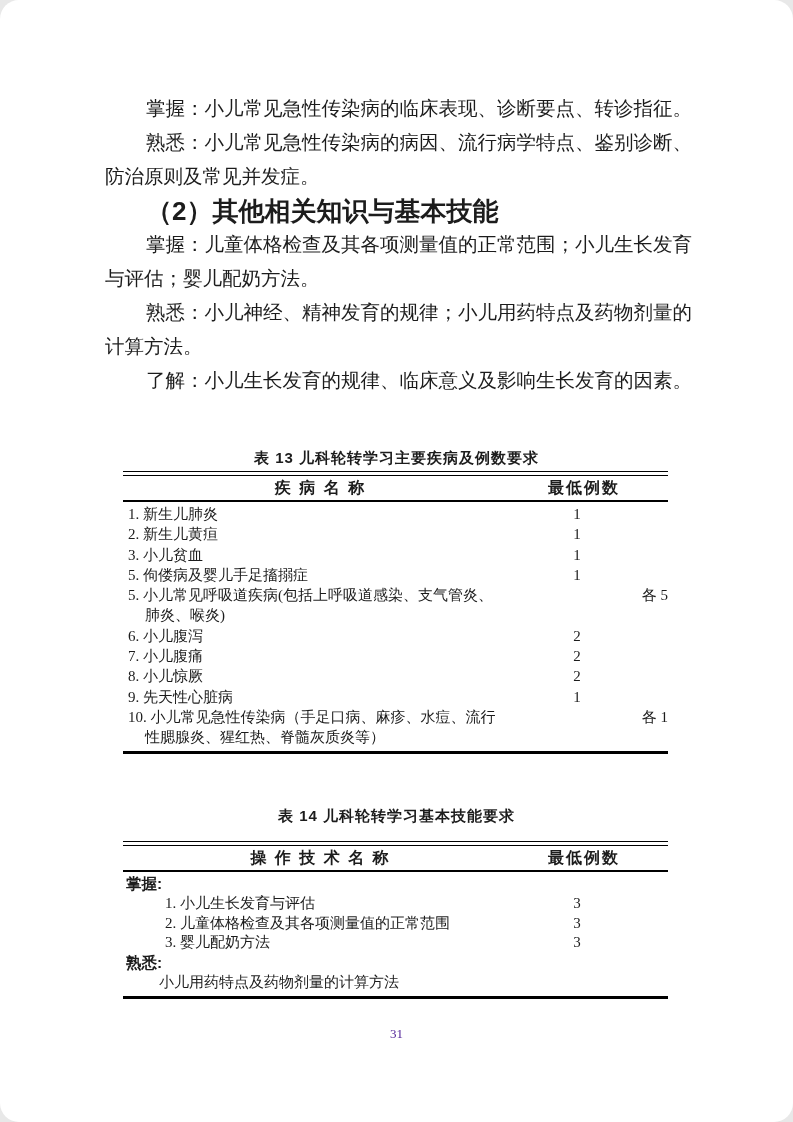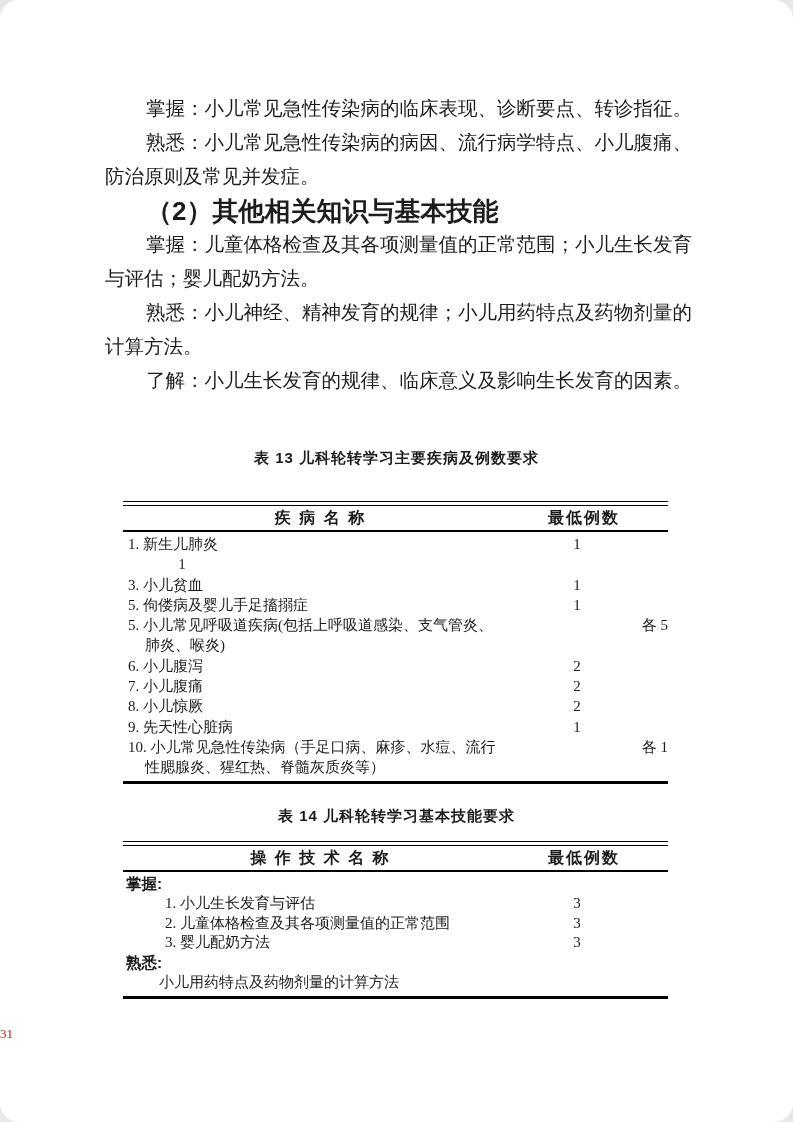--- a/index.html
+++ b/index.html
@@ -47,21 +47,21 @@
   #t13-title { top: 449px; }
   #t14-title { top: 807px; }
 
   
   .tbl {
     position: absolute;
     left: 123px;
     width: 545px;
     font-size: 15px;
   }
-  #t13 { top: 501px; }
+  #t13 { top: 471px; }
   #t14 { top: 841px; }
 
   .tbl-head {
     position: relative;
     display: flex;
     padding: 9px 0 4px 0;
     line-height: 16px;
     border-bottom: 2px solid #000;
   }
   
@@ -113,51 +113,53 @@
   }
   #t14 .tr.item .td.name { padding-left: 42px; text-indent: 0; }
   #t14 .tr.plain .td.name { padding-left: 36px; text-indent: 0; }
 
   
   .page-num {
     position: absolute;
     top: 1026px;
     left: 0;
     width: 793px;
+    text-align: center;
     font-size: 13px;
-    color: #b91c1c;
+    color: #4c1d95;
   }
 </style>
 </head>
 <body>
 
 <div class="page">
 
   <div class="para-block" id="paras">
       <div class="para body">掌握：小儿常见急性传染病的临床表现、诊断要点、转诊指征。</div>
-      <div class="para body">熟悉：小儿常见急性传染病的病因、流行病学特点、小儿腹痛、防治原则及常见并发症。</div>
+      <div class="para body">熟悉：小儿常见急性传染病的病因、流行病学特点、鉴别诊断、防治原则及常见并发症。</div>
       <div class="para heading">（2）其他相关知识与基本技能</div>
       <div class="para body">掌握：儿童体格检查及其各项测量值的正常范围；小儿生长发育与评估；婴儿配奶方法。</div>
       <div class="para body">熟悉：小儿神经、精神发育的规律；小儿用药特点及药物剂量的计算方法。</div>
       <div class="para body">了解：小儿生长发育的规律、临床意义及影响生长发育的因素。</div>
     </div>
 
   <div class="tbl-title" id="t13-title">表 13 儿科轮转学习主要疾病及例数要求</div>
 
   <div class="tbl" id="t13">
     <div class="tbl-head">
       <div class="th name">疾 病 名 称</div>
       <div class="th count">最低例数</div>
     </div>
     <div class="tbl-body" id="t13-body">
         <div class="tr">
           <div class="td name">1. 新生儿肺炎</div>
           <div class="td count">1</div>
         </div>
         <div class="tr">
+          <div class="td name">2. 新生儿黄疸</div>
           <div class="td count">1</div>
         </div>
         <div class="tr">
           <div class="td name">3. 小儿贫血</div>
           <div class="td count">1</div>
         </div>
         <div class="tr">
           <div class="td name">5. 佝偻病及婴儿手足搐搦症</div>
           <div class="td count">1</div>
         </div>

